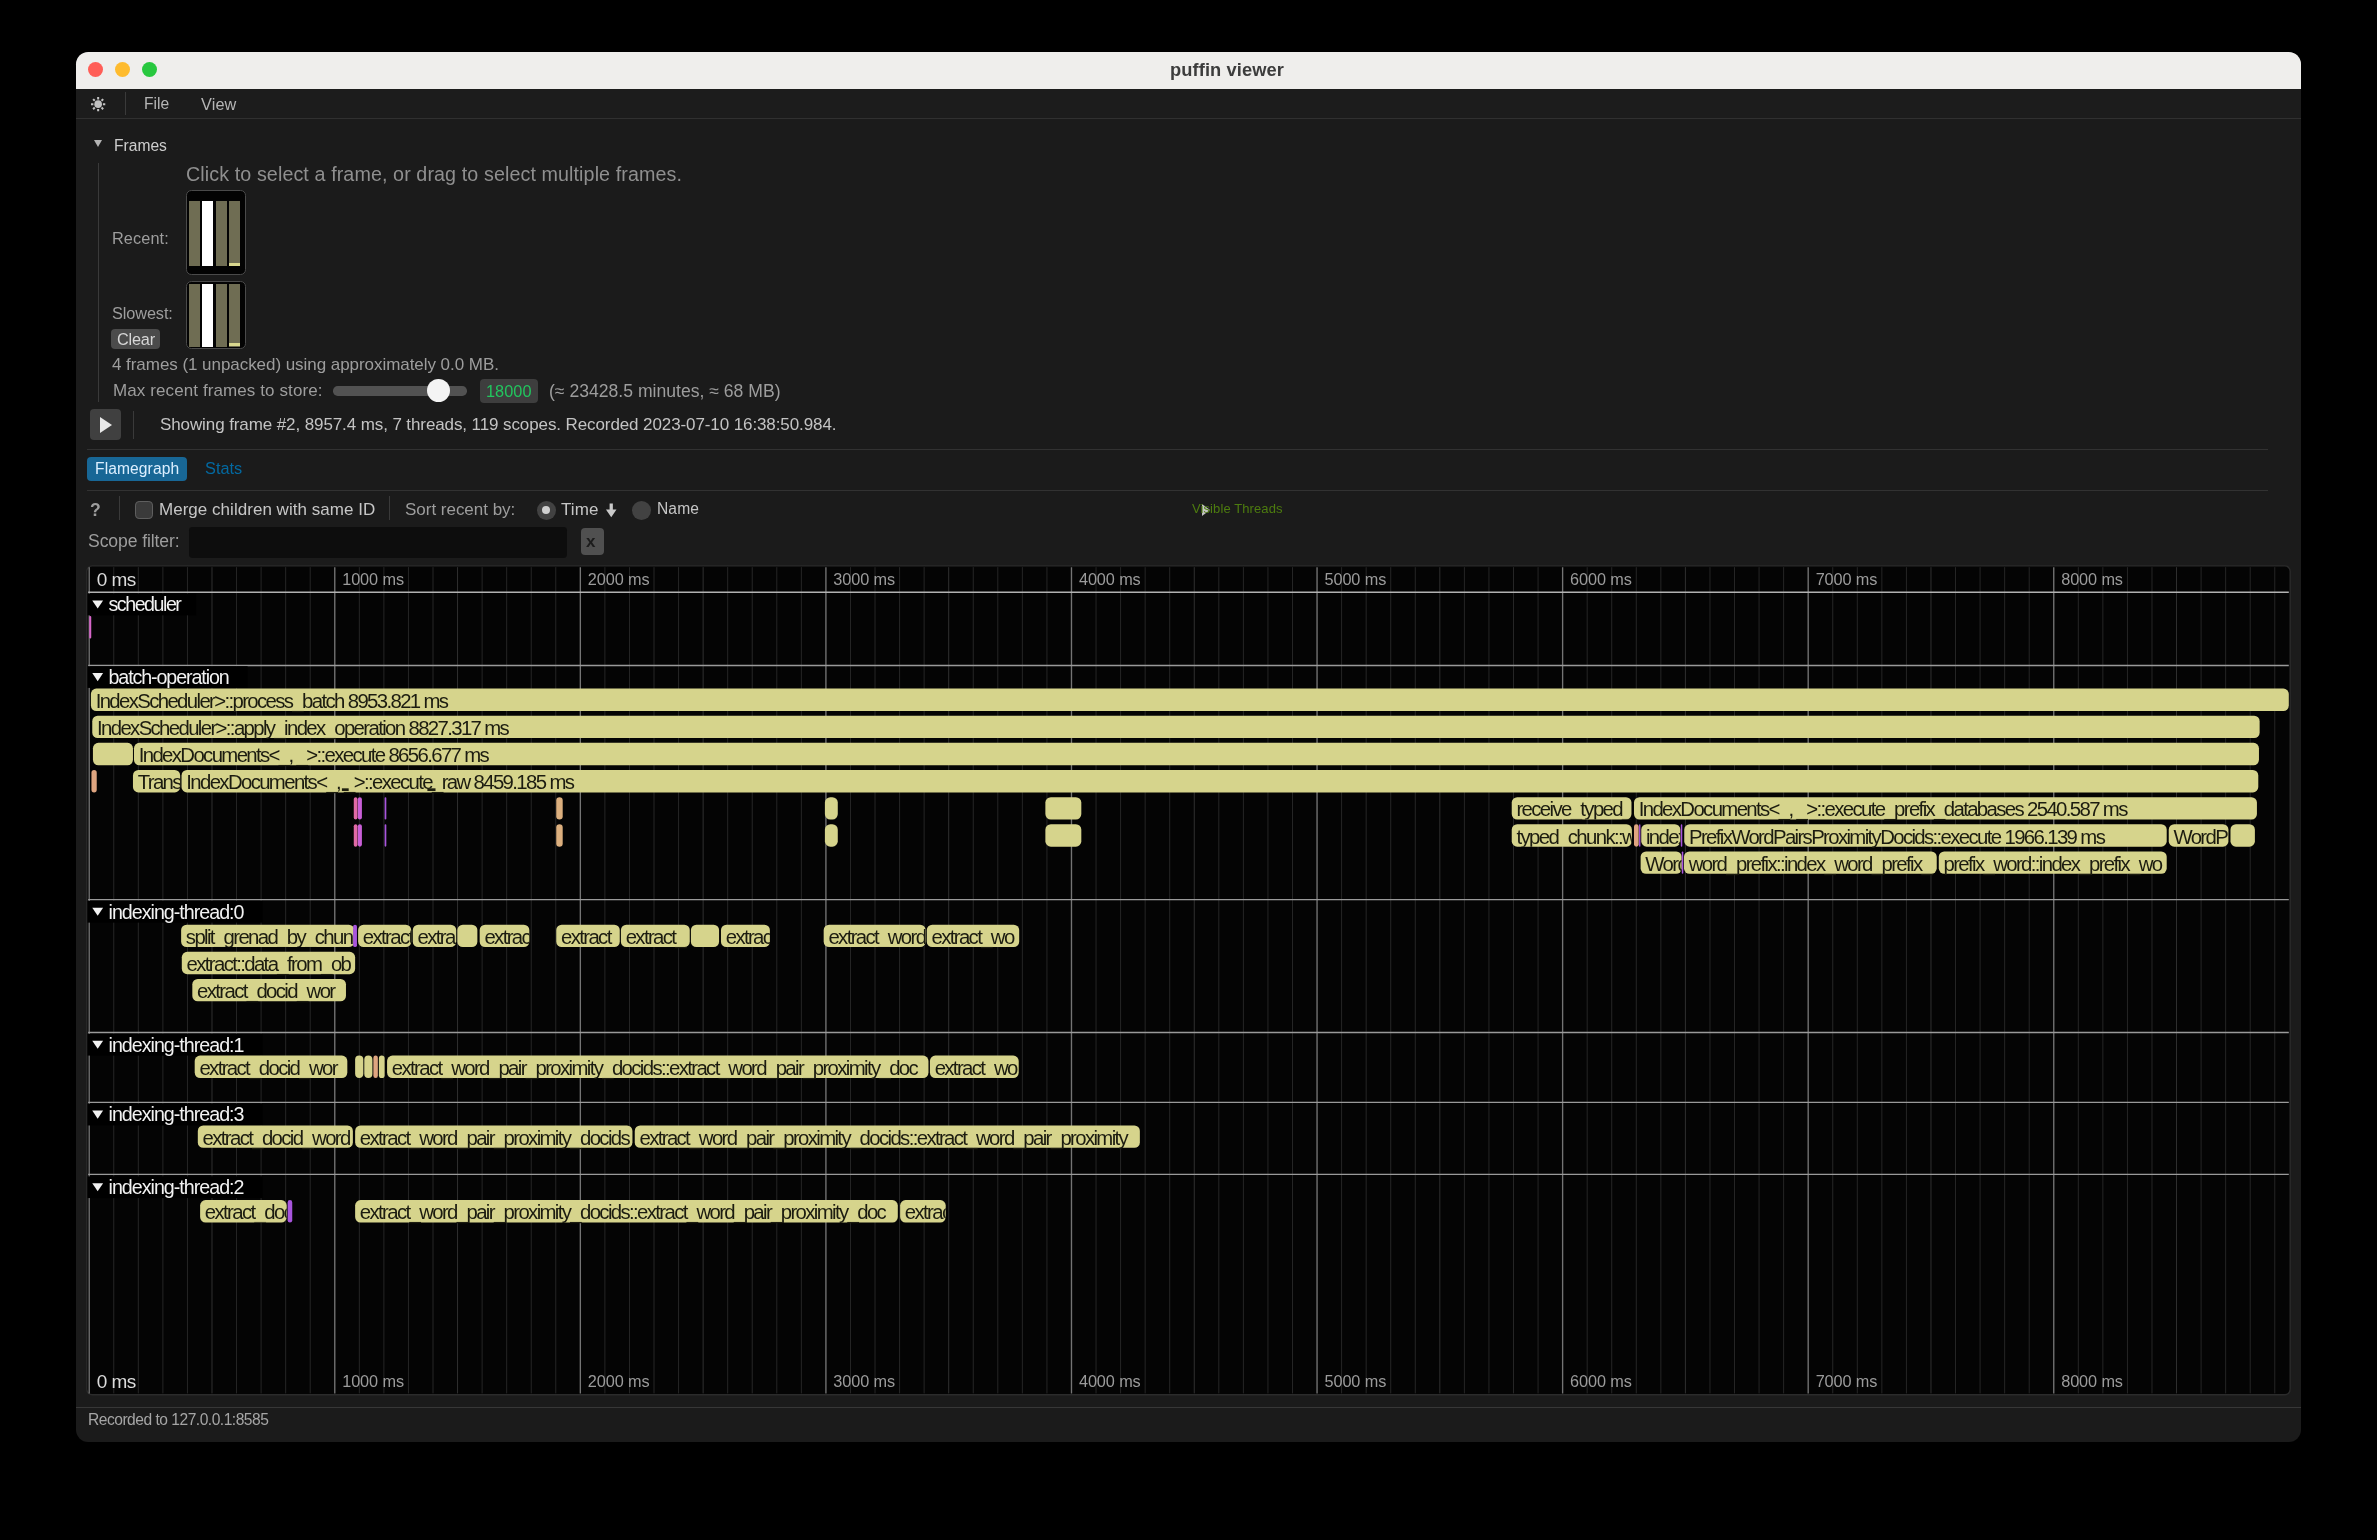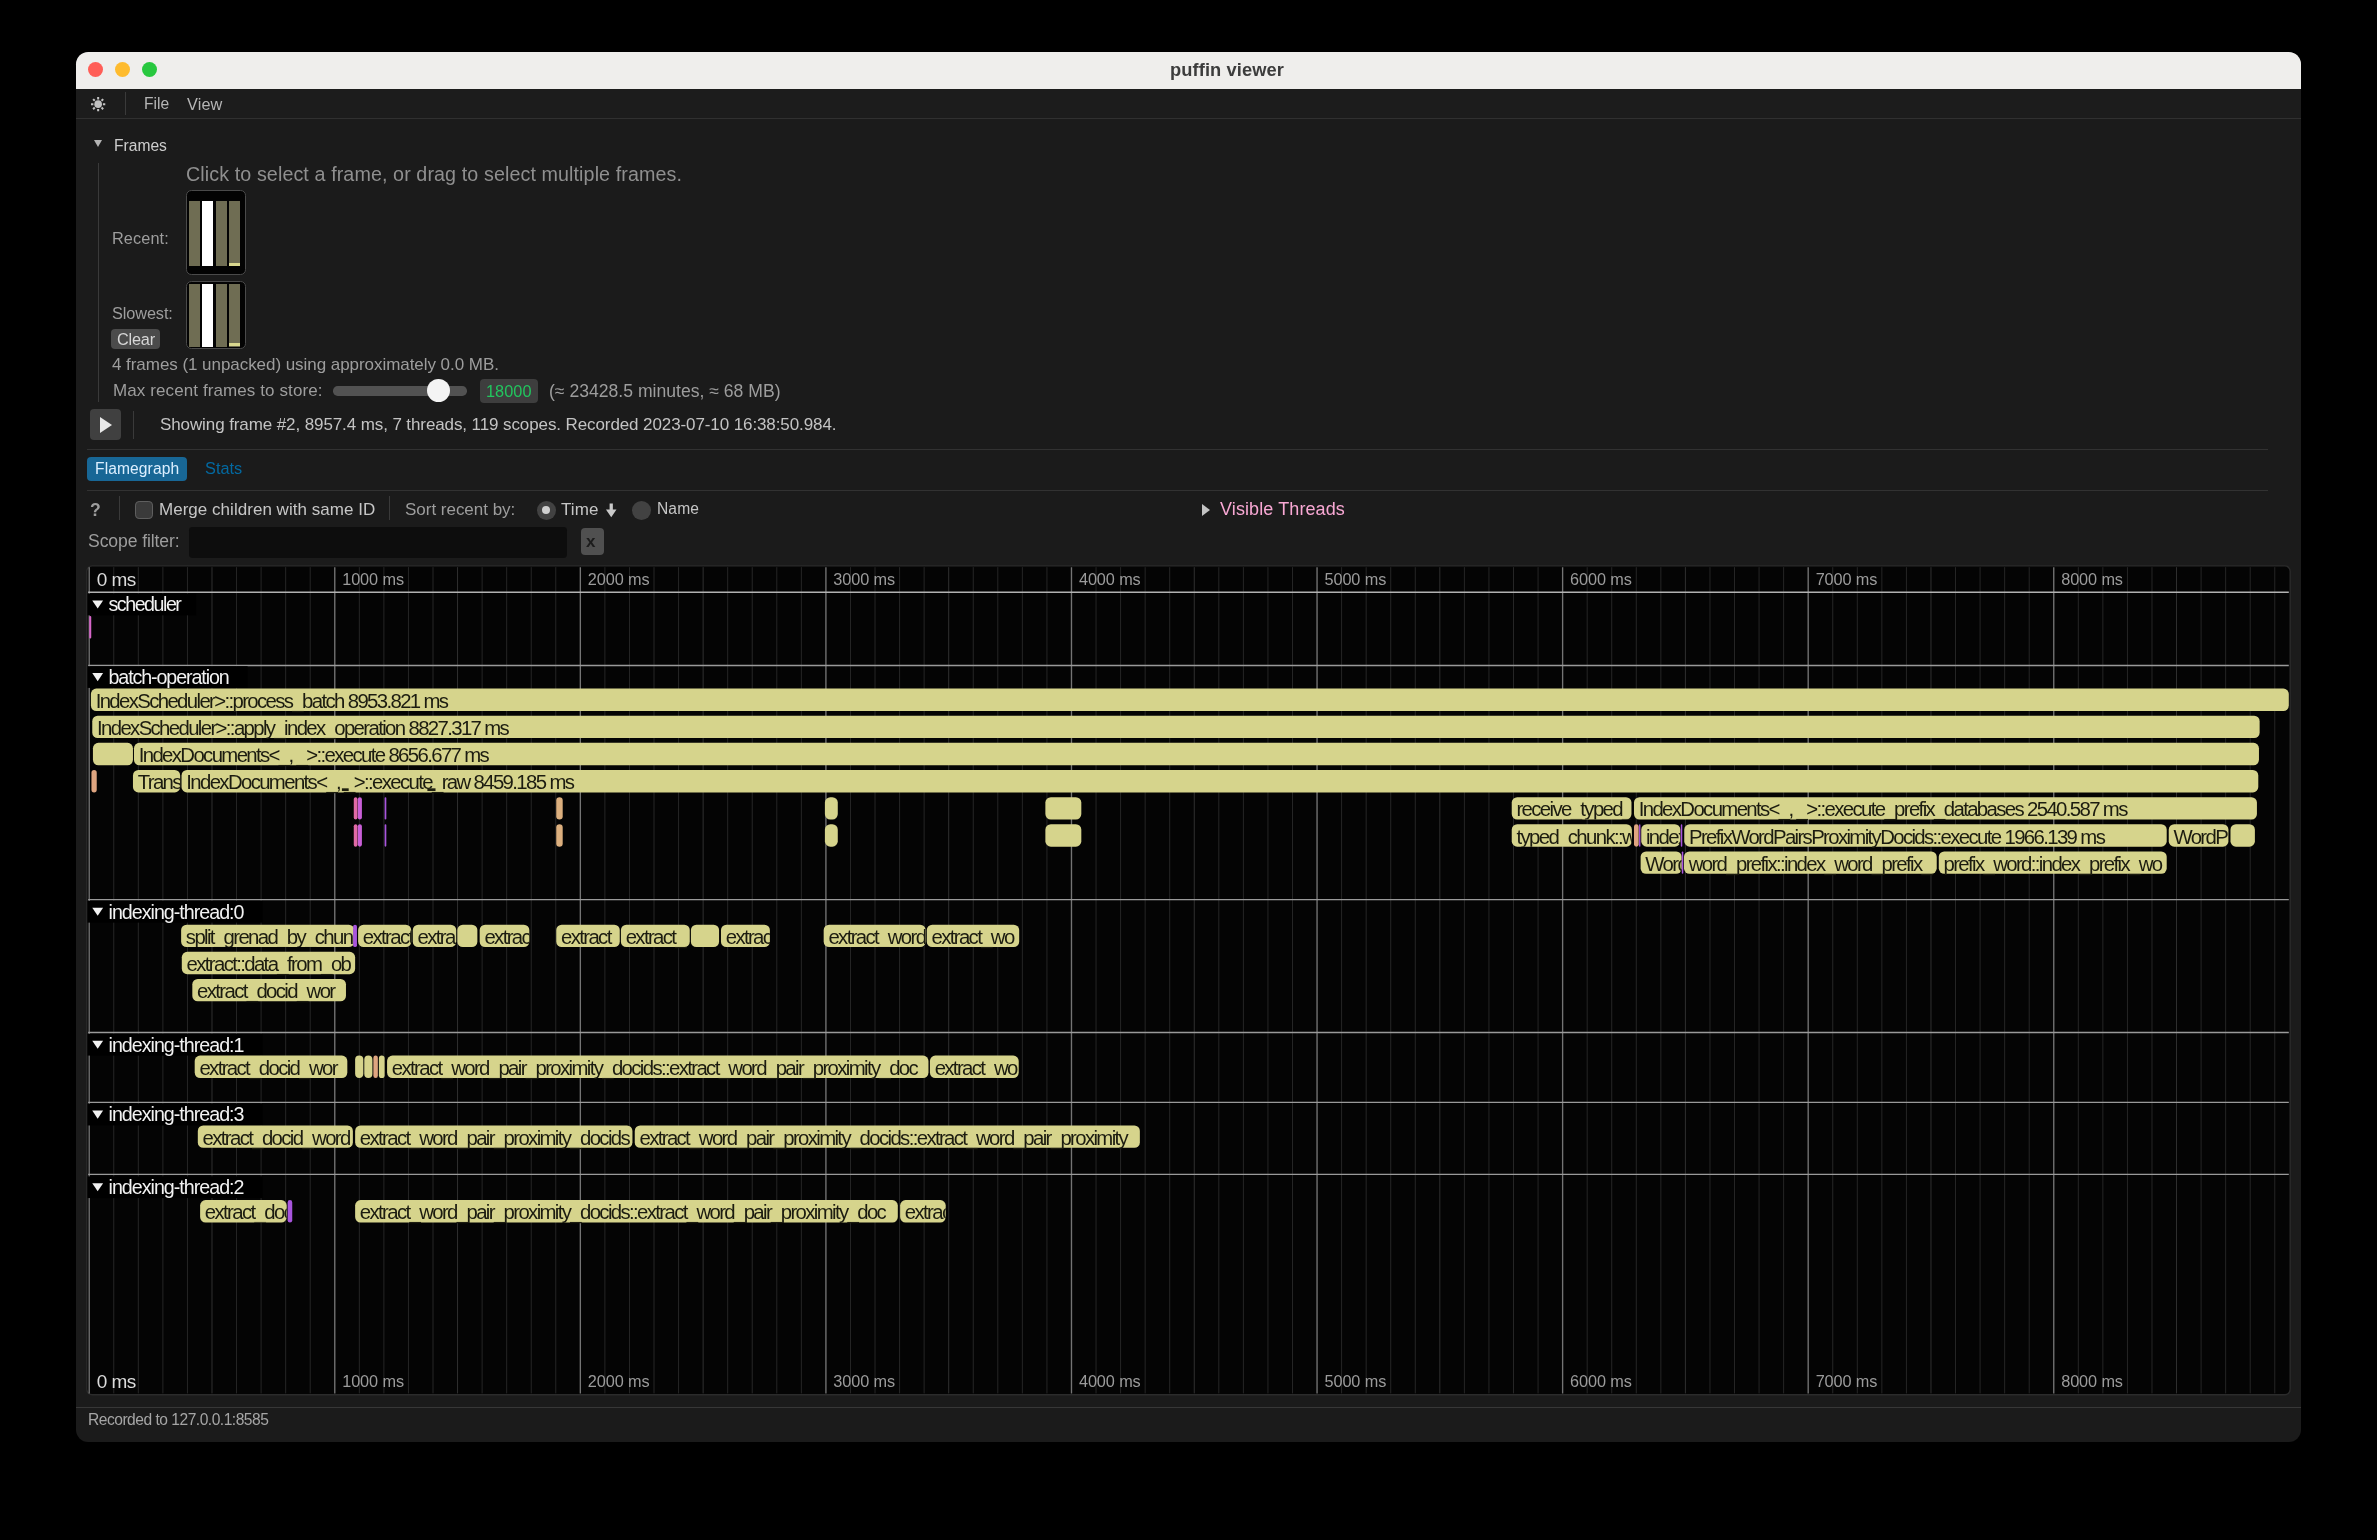--- a/index.html
+++ b/index.html
@@ -12,21 +12,21 @@
 <div class="a" style="left:1170px;top:58px;font-size:18.3px;line-height:23px;color:#3c3c3c;letter-spacing:0.1px;font-weight:bold;white-space:nowrap;">puffin viewer</div>
 <div class="a" style="left:76px;top:89px;width:2225px;height:30px;background:#1c1c1c;border-bottom:1.4px solid #303030;box-sizing:border-box;"></div>
 <div class="a" style="left:90px;top:96px;width:16.3px;height:16.3px;"><svg width="16.3" height="16.3" viewBox="0 0 24 24">
       <circle cx="12" cy="12" r="5.6" fill="#c2c2c2"></circle>
 <g stroke="#c2c2c2" stroke-width="3" stroke-linecap="butt">
 <path d="M12 1.5 V5 M12 19 V22.5 M1.5 12 H5 M19 12 H22.5 M4.6 4.6 L7 7 M17 17 L19.4 19.4 M19.4 4.6 L17 7 M7 17 L4.6 19.4"></path>
 </g>
     </svg></div>
 <div class="a" style="left:125px;top:92px;width:1.4px;height:23px;background:#3a3a3a;"></div>
 <div class="a" style="left:144px;top:94px;font-size:15.6px;line-height:19.7px;color:#b5b5b5;letter-spacing:-0.01px;white-space:nowrap;">File</div>
-<div class="a" style="left:187px;top:94px;font-size:16.3px;line-height:20.4px;color:#b5b5b5;letter-spacing:0.1px;white-space:nowrap;">View</div>
+<div class="a" style="left:201px;top:94px;font-size:16.3px;line-height:20.4px;color:#b5b5b5;letter-spacing:0.1px;white-space:nowrap;">View</div>
 <div class="a" style="left:94px;top:140px;width:0;height:0;border-left:4.7px solid transparent;border-right:4.7px solid transparent;border-top:7.5px solid #b4b4b4;"></div>
 <div class="a" style="left:114px;top:136px;font-size:15.6px;line-height:19.7px;color:#cdcdcd;letter-spacing:0.01px;white-space:nowrap;">Frames</div>
 <div class="a" style="left:98px;top:163px;width:1.4px;height:239px;background:#3a3a3a;"></div>
 <div class="a" style="left:186px;top:162px;font-size:19.7px;line-height:24.4px;color:#8f8f8f;letter-spacing:0.1px;white-space:nowrap;">Click to select a frame, or drag to select multiple frames.</div>
 <div class="a" style="left:112px;top:228px;font-size:16.3px;line-height:20.4px;color:#9d9d9d;letter-spacing:0.1px;white-space:nowrap;">Recent:</div>
 <div class="a" style="left:186px;top:190px;width:60px;height:85px;background:#030303;border:1.4px solid #4a4a4a;border-radius:5.4px;box-sizing:border-box;"></div>
 <div class="a" style="left:189px;top:201px;width:11px;height:65px;background:#6f6d53;"></div>
 <div class="a" style="left:202px;top:201px;width:11px;height:65px;background:#ffffff;"></div>
 <div class="a" style="left:216px;top:201px;width:11px;height:65px;background:#6f6d53;"></div>
 <div class="a" style="left:229px;top:201px;width:11px;height:65px;background:#6f6d53;"></div>
@@ -64,21 +64,21 @@
 <div class="a" style="left:405px;top:499px;font-size:17px;line-height:21px;color:#9d9d9d;letter-spacing:-0.02px;white-space:nowrap;">Sort recent by:</div>
 <div class="a" style="left:537px;top:501px;width:19px;height:19px;background:#424242;border-radius:50%;"></div>
 <div class="a" style="left:542px;top:506px;width:8.1px;height:8.1px;background:#cfcfcf;border-radius:50%;"></div>
 <div class="a" style="left:561px;top:499px;font-size:17px;line-height:21px;color:#c6c6c6;letter-spacing:0.1px;white-space:nowrap;">Time</div>
 <div class="a" style="left:605px;top:503px;width:12.2px;height:15px;"><svg width="12.2" height="15" viewBox="0 0 18 22">
       <path d="M6.8 0.5 H11.6 V9.5 H17 L9.2 21 L1.4 9.5 H6.8 Z" fill="#c9c9c9"></path>
     </svg></div>
 <div class="a" style="left:632px;top:501px;width:19px;height:19px;background:#424242;border-radius:50%;"></div>
 <div class="a" style="left:657px;top:499px;font-size:15.6px;line-height:19.7px;color:#c6c6c6;letter-spacing:0.1px;white-space:nowrap;">Name</div>
 <div class="a" style="left:1202px;top:504px;width:0;height:0;border-top:6.1px solid transparent;border-bottom:6.1px solid transparent;border-left:8.8px solid #c4c4c4;"></div>
-<div class="a" style="left:1220px;top:499px;font-size:18px;line-height:20.4px;color:#f9a8d4;letter-spacing:0.1px;white-space:nowrap;">Visible Threads</div>
+<div class="a" style="left:1192px;top:499px;font-size:13px;line-height:20.4px;color:#4d7c0f;letter-spacing:0.1px;white-space:nowrap;">Visible Threads</div>
 <div class="a" style="left:88px;top:530px;font-size:17.6px;line-height:22px;color:#9d9d9d;letter-spacing:-0.1px;white-space:nowrap;">Scope filter:</div>
 <div class="a" style="left:189px;top:527px;width:378px;height:30.5px;background:#0d0d0d;border-radius:3.4px;"></div>
 <div class="a" style="left:581px;top:528px;width:23px;height:27px;background:#505050;border-radius:4.1px;"></div>
 <div class="a" style="left:586px;top:531px;font-size:17px;line-height:21px;color:#1c1c1c;letter-spacing:0px;font-weight:bold;white-space:nowrap;">x</div>
 <div class="a" style="left:76px;top:1407px;width:2225px;height:1.4px;background:#373737;"></div>
 <div class="a" style="left:88px;top:1410px;font-size:15.6px;line-height:19.7px;color:#a5a5a5;letter-spacing:-0.5px;white-space:nowrap;">Recorded to 127.0.0.1:8585</div>
 <svg class="a" style="left:0;top:0;" width="2377" height="1540" viewBox="0 0 3504 2270" font-family="Liberation Sans, sans-serif">
     <rect x="128" y="834" width="3248" height="1222" rx="8" fill="#040404" stroke="#2b2b2b" stroke-width="2"></rect>
     <path d="M167.7 836V2054M203.9 836V2054M240.1 836V2054M276.3 836V2054M348.7 836V2054M384.9 836V2054M421.1 836V2054M457.3 836V2054M529.7 836V2054M565.9 836V2054M602.1 836V2054M638.3 836V2054M710.7 836V2054M746.9 836V2054M783.1 836V2054M819.3 836V2054M891.7 836V2054M927.9 836V2054M964.1 836V2054M1000.3 836V2054M1072.7 836V2054M1108.9 836V2054M1145.1 836V2054M1181.3 836V2054M1253.7 836V2054M1289.9 836V2054M1326.1 836V2054M1362.3 836V2054M1434.7 836V2054M1470.9 836V2054M1507.1 836V2054M1543.3 836V2054M1615.7 836V2054M1651.9 836V2054M1688.1 836V2054M1724.3 836V2054M1796.7 836V2054M1832.9 836V2054M1869.1 836V2054M1905.3 836V2054M1977.7 836V2054M2013.9 836V2054M2050.1 836V2054M2086.3 836V2054M2158.7 836V2054M2194.9 836V2054M2231.1 836V2054M2267.3 836V2054M2339.7 836V2054M2375.9 836V2054M2412.1 836V2054M2448.3 836V2054M2520.7 836V2054M2556.9 836V2054M2593.1 836V2054M2629.3 836V2054M2701.7 836V2054M2737.9 836V2054M2774.1 836V2054M2810.3 836V2054M2882.7 836V2054M2918.9 836V2054M2955.1 836V2054M2991.3 836V2054M3063.7 836V2054M3099.9 836V2054M3136.1 836V2054M3172.3 836V2054M3244.7 836V2054M3280.9 836V2054M3317.1 836V2054M3353.3 836V2054" stroke="#282828" stroke-width="1.4" fill="none"></path>
     <path d="M312.5 836V2054M674.5 836V2054M1036.5 836V2054M1398.5 836V2054M1760.5 836V2054M2122.5 836V2054M2484.5 836V2054M2846.5 836V2054M3208.5 836V2054" stroke="#333333" stroke-width="1.4" fill="none"></path>

